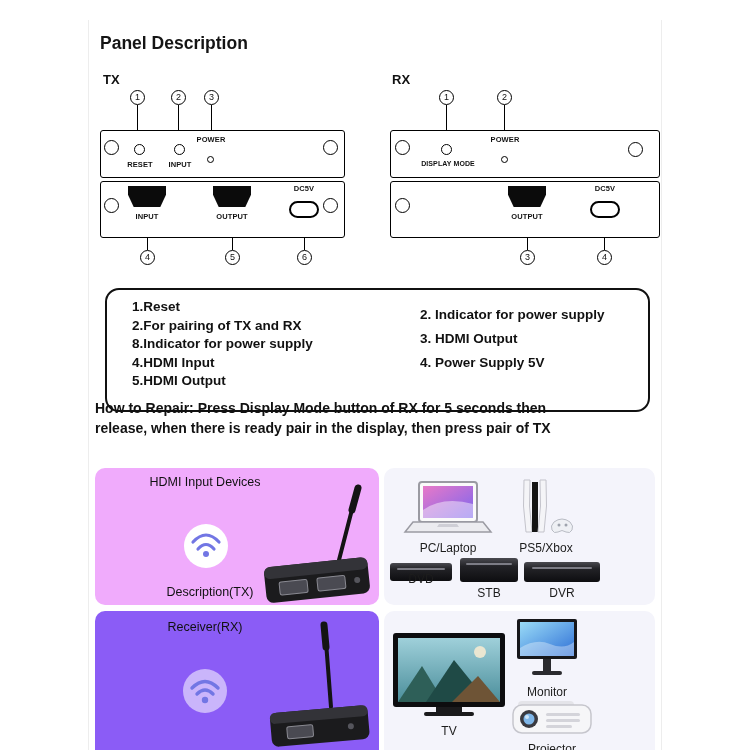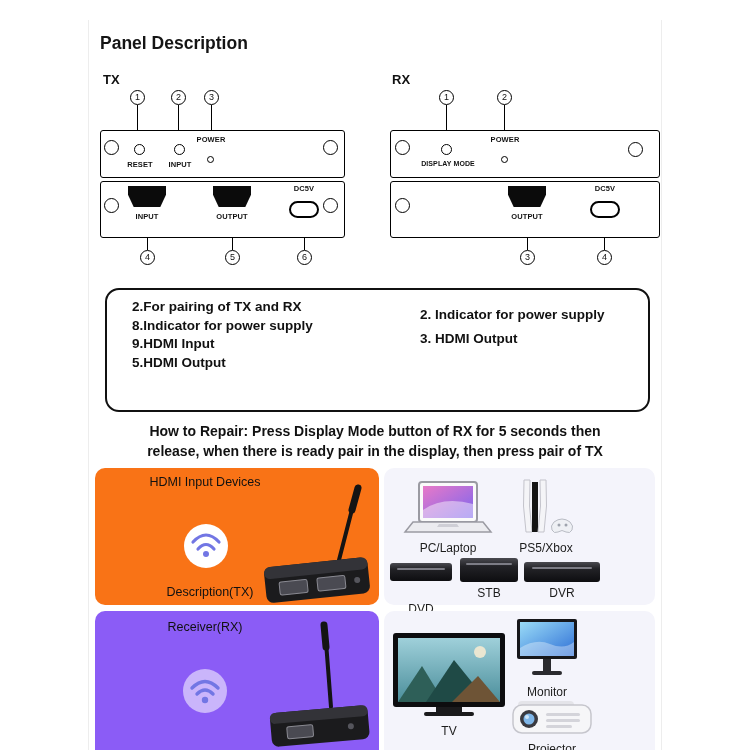--- a/index.html
+++ b/index.html
@@ -26,21 +26,21 @@
   .dcport { position:absolute; border:2px solid #000; border-radius:9px; background:#fff; }
 
   
   .legend { position:absolute; left:105px; top:268px; width:545px; height:124px;
             border:2.2px solid #111; border-radius:14px; background:#fff; }
   .legend-col { position:absolute; }
   .legend-col div { font-size:13.5px; font-weight:bold; color:#111; }
   .legend-left div { line-height:18.5px; }
   .legend-right div { line-height:24px; }
 
-  .howto { position:absolute; left:95px; top:401px; width:560px; text-align:center;
+  .howto { position:absolute; left:95px; top:378px; width:560px; 
            font-size:14px; font-weight:bold; line-height:20px; color:#111; }
 
   
   .conn-panel { position:absolute; border-radius:10px; }
   .conn-title { position:absolute; font-size:12.5px; color:#111; text-align:center; }
   .dev-label { position:absolute; font-size:12px; color:#1c1c1c; text-align:center; }
   .avbox { position:absolute; border-radius:3px;
            background:linear-gradient(180deg,#4a4a50 0%, #222226 35%, #0d0d10 100%); }
   .avbox .slot { margin:5px auto 0; width:78%; height:2px; background:#7c7c85; border-radius:1px; }
   .icon-abs { position:absolute; }
@@ -116,37 +116,39 @@
     <div class="dcport" style="left:200px; top:129px; width:30px; height:17px;"></div>
 
     <div class="leader" style="left:137px; top:166px; height:12px;"></div>
     <div class="leader" style="left:214px; top:166px; height:12px;"></div>
     <div class="callout" style="left:130px; top:178px;">3</div>
     <div class="callout" style="left:207px; top:178px;">4</div>
   </div>
 
   <div class="legend">
     <div class="legend-col legend-left" style="left:25px; top:8px;">
+      <div>1.Reset</div>
       <div>2.For pairing of TX and RX</div>
       <div>8.Indicator for power supply</div>
-      <div>9.HDMI Input</div>
+      <div>4.HDMI Input</div>
       <div>5.HDMI Output</div>
     </div>
     <div class="legend-col legend-right" style="left:313px; top:13px;">
       <div>2. Indicator for power supply</div>
       <div>3. HDMI Output</div>
+      <div>4. Power Supply 5V</div>
     </div>
   </div>
 
   <div class="howto">
     <div>How to Repair: Press Display Mode button of RX for 5 seconds then</div>
     <div>release, when there is ready pair in the display, then press pair of TX</div>
   </div>
 
-  <div class="conn-panel" style="left:95px; top:448px; width:284px; height:137px; background:#f97316;">
+  <div class="conn-panel" style="left:95px; top:448px; width:284px; height:137px; background:#f0abfc;">
     <div class="conn-title" style="left:30px; top:7px; width:160px;">HDMI Input Devices</div>
 
     <svg class="icon-abs" style="left:88px; top:55px;" width="46" height="46" viewBox="0 0 46 46">
       <circle cx="23" cy="23" r="22" fill="#ffffff"></circle>
       <g fill="none" stroke="#7276e4" stroke-width="3.2" stroke-linecap="round">
         <path d="M15 26 Q23 17 31 26"></path>
         <path d="M10 19 Q23 5 36 19"></path>
       </g>
       <circle cx="23" cy="31" r="3" fill="#7276e4"></circle>
     </svg>
@@ -188,21 +190,21 @@
       <path d="M30 4 Q32 30 28 56 L34 56 Q38 30 36 4 Z" fill="#f4f4f7" stroke="#c3c3cb" stroke-width="1"></path>
       <path d="M44 46 q8 -6 16 0 q4 4 2 8 q-2 4 -6 2 q-4 -3 -8 0 q-4 2 -6 -2 q-2 -4 2 -8" fill="#eef0f4" stroke="#b9bcc4" stroke-width="1"></path>
       <circle cx="49" cy="49" r="1.5" fill="#9ea3ad"></circle>
       <circle cx="56" cy="49" r="1.5" fill="#9ea3ad"></circle>
     </svg>
     <div class="dev-label" style="left:126px; top:73px; width:72px;">PS5/Xbox</div>
 
     <div class="avbox" style="left:6px; top:95px; width:62px; height:18px;">
       <div class="slot"></div>
     </div>
-    <div class="dev-label" style="left:6px; top:134px; width:62px;">DVD</div>
+    <div class="dev-label" style="left:6px; top:104px; width:62px;">DVD</div>
 
     <div class="avbox" style="left:76px; top:90px; width:58px; height:24px;">
       <div class="slot"></div>
     </div>
     <div class="dev-label" style="left:76px; top:118px; width:58px;">STB</div>
 
     <div class="avbox" style="left:140px; top:94px; width:76px; height:20px;">
       <div class="slot"></div>
     </div>
     <div class="dev-label" style="left:140px; top:118px; width:76px;">DVR</div>

